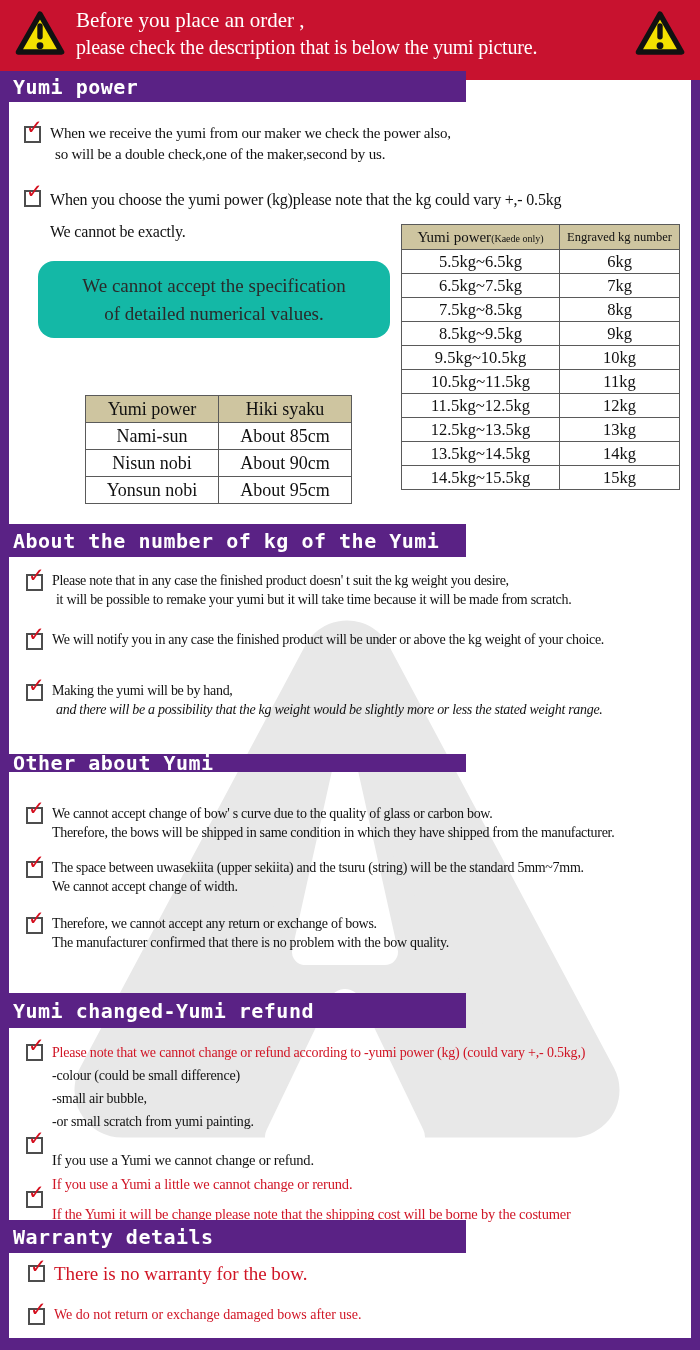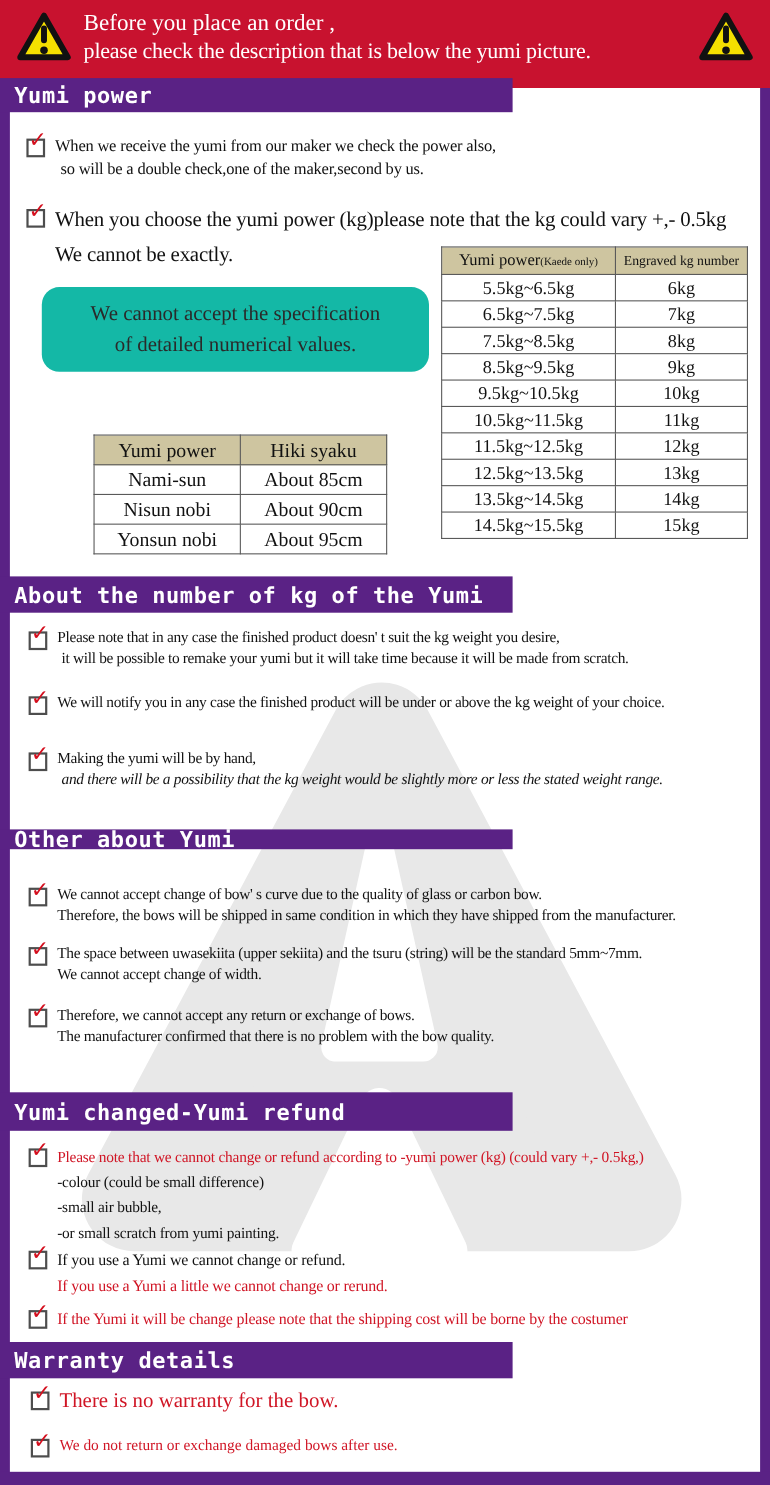--- a/index.html
+++ b/index.html
@@ -32,24 +32,24 @@
          display:flex;align-items:center;white-space:nowrap;}
 
   
   .item{display:flex;gap:9px;z-index:2;align-items:flex-start;}
   .cb{flex:0 0 auto;width:13px;height:13px;border:2px solid #4d4d4d;background:#fff;
       position:relative;margin-top:3px;}
   .ck{position:absolute;left:0px;top:-11px;color:#d40f1e;font-size:20px;font-weight:bold;
       font-family:"DejaVu Sans", sans-serif;line-height:20px;}
   .txt div{white-space:nowrap;}
   .s-med{font-size:15px;line-height:21px;letter-spacing:-0.2px;}
-  .s-big{font-size:19px;line-height:25px;letter-spacing:-0.2px;}
+  .s-big{font-size:16px;line-height:25px;letter-spacing:-0.2px;}
   .s-sm{font-size:14px;line-height:19px;letter-spacing:-0.3px;}
   .s-ref{font-size:14px;line-height:23px;letter-spacing:-0.2px;}
-  .s-ref2{font-size:14.5px;line-height:24px;letter-spacing:-0.2px;}
+  .s-ref2{font-size:14.5px;line-height:24px;letter-spacing:-0.2px;margin-top:14px;}
   .s-war1{font-size:19px;line-height:24px;color:#d01525;}
   .s-war2{font-size:14px;line-height:19px;color:#d01525;}
   .red{color:#d01525;}
   .gap{margin-top:7px;}
 
   
   .pink{left:38px;top:261px;width:352px;height:77px;background:#14b8a6;border-radius:16px;
         z-index:2;display:flex;flex-direction:column;justify-content:center;align-items:center;
         font-size:19px;color:#2a2a2a;line-height:28px;}
   .pink div{white-space:nowrap;}

